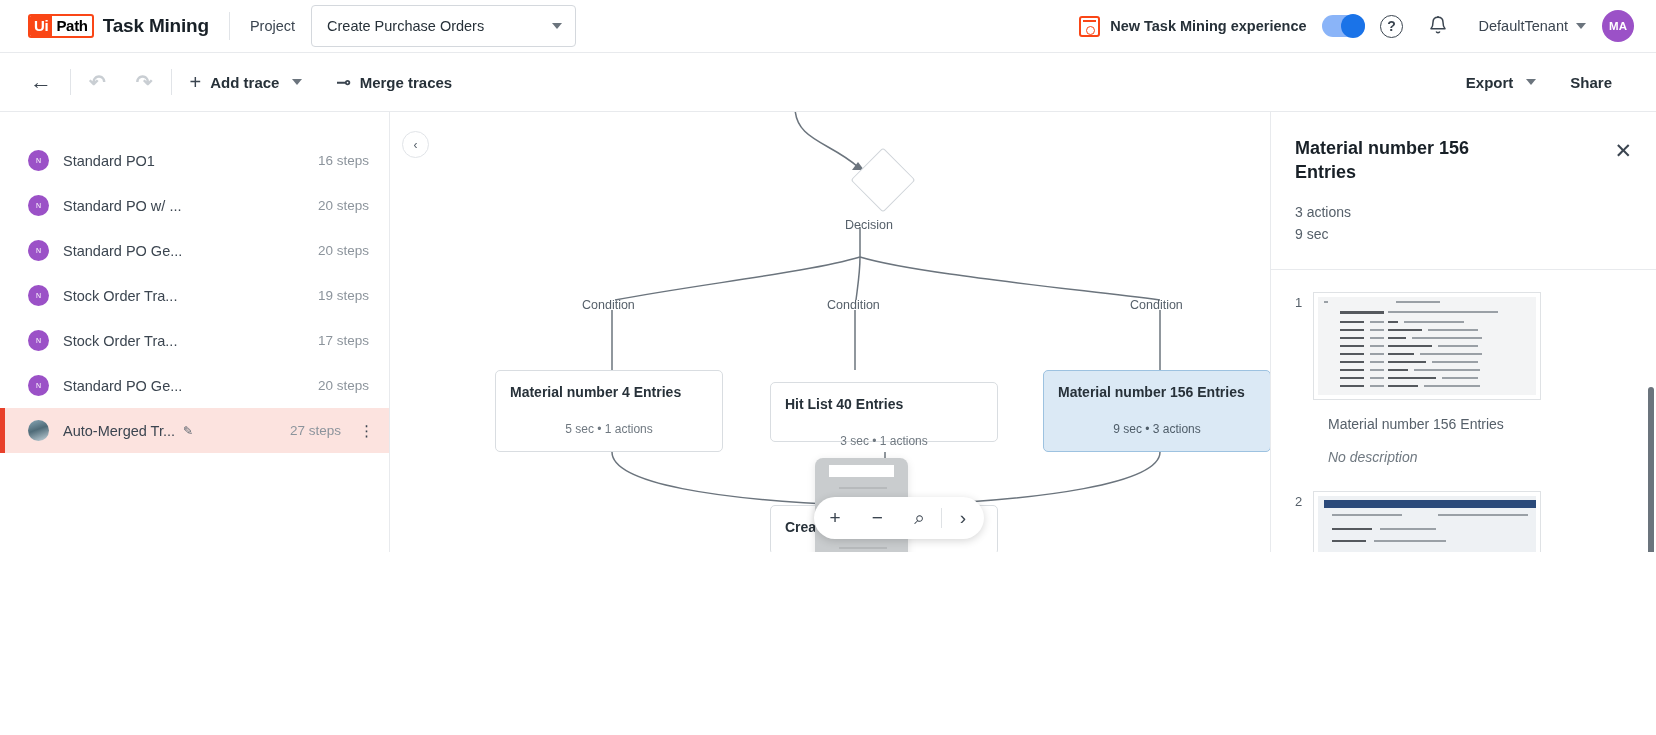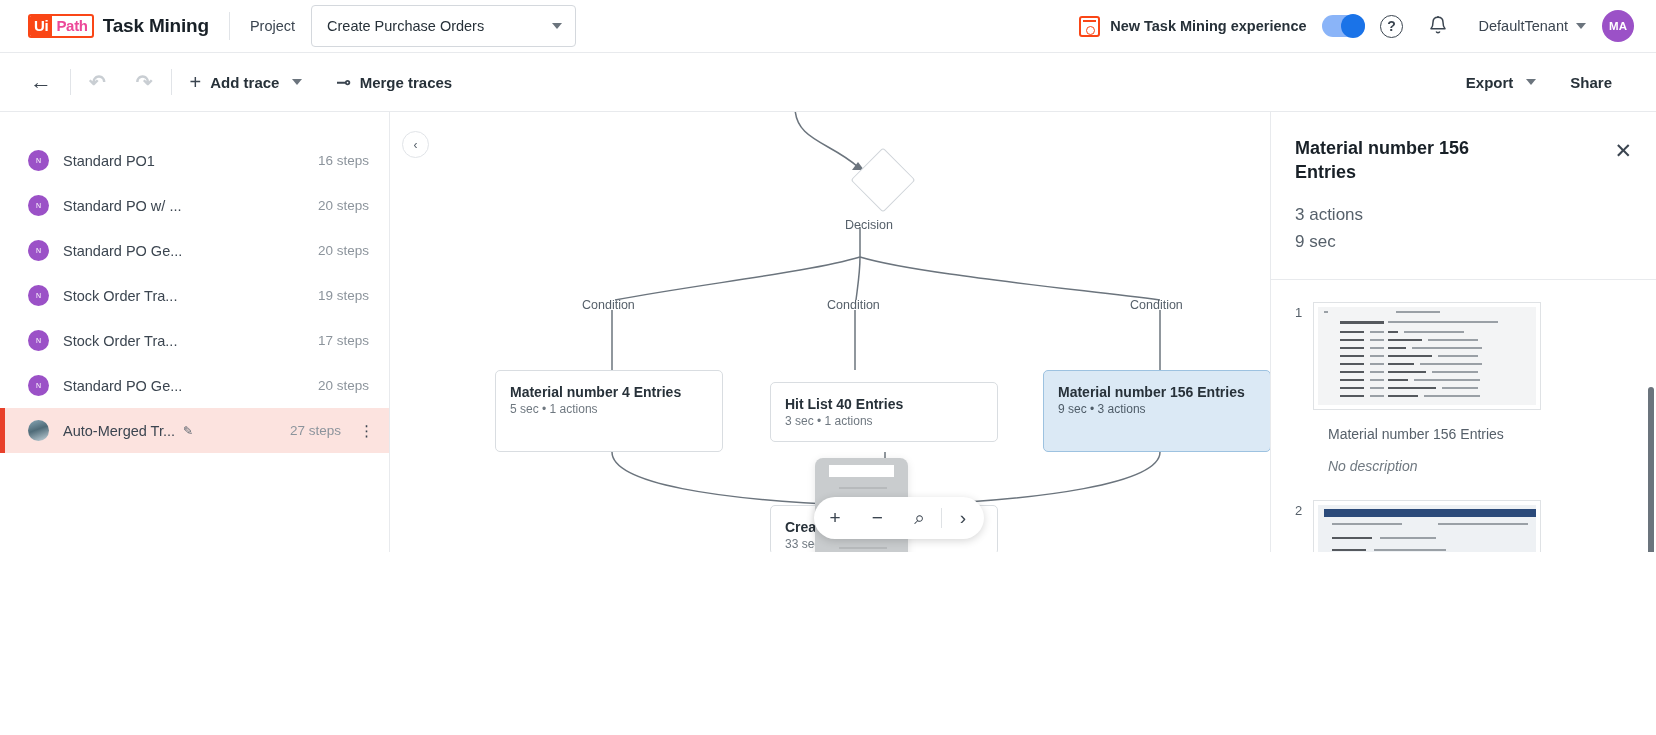--- a/index.html
+++ b/index.html
@@ -24,21 +24,21 @@
   .ui-badge {
     display: inline-flex; align-items: center;
     border: 2px solid #fa4616; border-radius: 3px;
     overflow: hidden; height: 24px;
   }
   .ui-badge .ui {
     background: #fa4616; color: #fff; font-weight: 700;
     font-size: 15px; padding: 0 4px; line-height: 20px; letter-spacing: -.3px;
   }
   .ui-badge .path {
-    color: #ec4899; font-weight: 700; font-size: 15px;
+    color: #000000; font-weight: 700; font-size: 15px;
     padding: 0 4px; line-height: 20px; letter-spacing: -.3px;
   }
   .product-name { font-size: 19px; font-weight: 700; color: #182027; letter-spacing: -.2px; }
   .hdr-divider { width: 1px; height: 28px; background: #e1e4e8; margin: 0 20px; }
   .project-label { font-size: 14.5px; color: #3b4550; }
   .project-select {
     margin-left: 16px; width: 265px; height: 42px;
     border: 1px solid #d4d8dd; border-radius: 4px;
     display: flex; align-items: center; justify-content: space-between;
     padding: 0 13px 0 15px; background: #fff;
@@ -115,21 +115,21 @@
     font-size: 12px; color: #56606a;
   }
   .flow { position: absolute; inset: 0; }
   .flow svg { position: absolute; left: 0; top: 0; }
   .node {
     position: absolute; background: #fff; border: 1px solid #d9dde1; border-radius: 5px;
     padding: 12px 14px; cursor: pointer;
   }
   .node.sel { background: #dbe9f5; border-color: #9dc2e0; }
   .node .n-title { font-size: 14px; font-weight: 700; color: #273139; line-height: 1.35; }
-  .node .n-sub { font-size: 12px; color: #6f7880; margin-top: 0; }
+  .node .n-sub { font-size: 12px; color: #6f7880; margin-top: 20px; text-align: center; }
   .node.sel .n-sub { color: #4e5c68; }
   .lbl { position: absolute; font-size: 12.5px; color: #56606a; white-space: nowrap; }
   .diamond {
     position: absolute; width: 46px; height: 46px; background: #fff;
     border: 1px solid #cfd4d9; transform: rotate(45deg); border-radius: 3px;
   }
   .endbox {
     position: absolute; width: 30px; height: 30px; border-radius: 50%;
     border: 1px solid #cfd4d9; background: #fff; display: flex; align-items: center; justify-content: center;
   }
@@ -163,21 +163,21 @@
   }
 
   
   .detail {
     width: 386px; min-width: 386px; background: #fff;
     border-left: 1px solid #e8eaed; position: relative; overflow: hidden;
   }
   .dt-head { padding: 24px 24px 0 24px; display: flex; align-items: flex-start; }
   .dt-title { font-size: 18px; font-weight: 700; color: #182027; line-height: 1.35; max-width: 235px; }
   .dt-close { margin-left: auto; font-size: 21px; color: #3b4550; cursor: pointer; line-height: 1; padding-top: 4px; }
-  .dt-meta { padding: 16px 6px 0 24px; font-size: 17px; color: #56606a; line-height: 1.6; }
+  .dt-meta { padding: 16px 6px 0 24px; font-size: 14px; color: #56606a; line-height: 1.6; }
   .dt-divider { height: 1px; background: #e8eaed; margin: 24px 0 0 0; }
   .step-block { padding: 22px 24px 0 24px; display: flex; gap: 11px; }
   .step-num { font-size: 13px; color: #56606a; padding-top: 3px; }
   .thumb { width: 228px; border: 1px solid #dfe2e5; background: #fff; padding: 4px; }
   .thumb .inner { width: 100%; height: 98px; background: #f3f4f5; position: relative; overflow: hidden; }
   .tl { position: absolute; background: #9aa0a6; height: 2px; }
   .tl.dark { background: #55595e; }
   .step-cap { padding: 14px 24px 0 57px; font-size: 14px; color: #56606a; line-height: 1.45; }
   .step-desc { padding: 14px 24px 0 57px; font-size: 14px; color: #6f7880; font-style: italic; }
   .detail-scroll {

